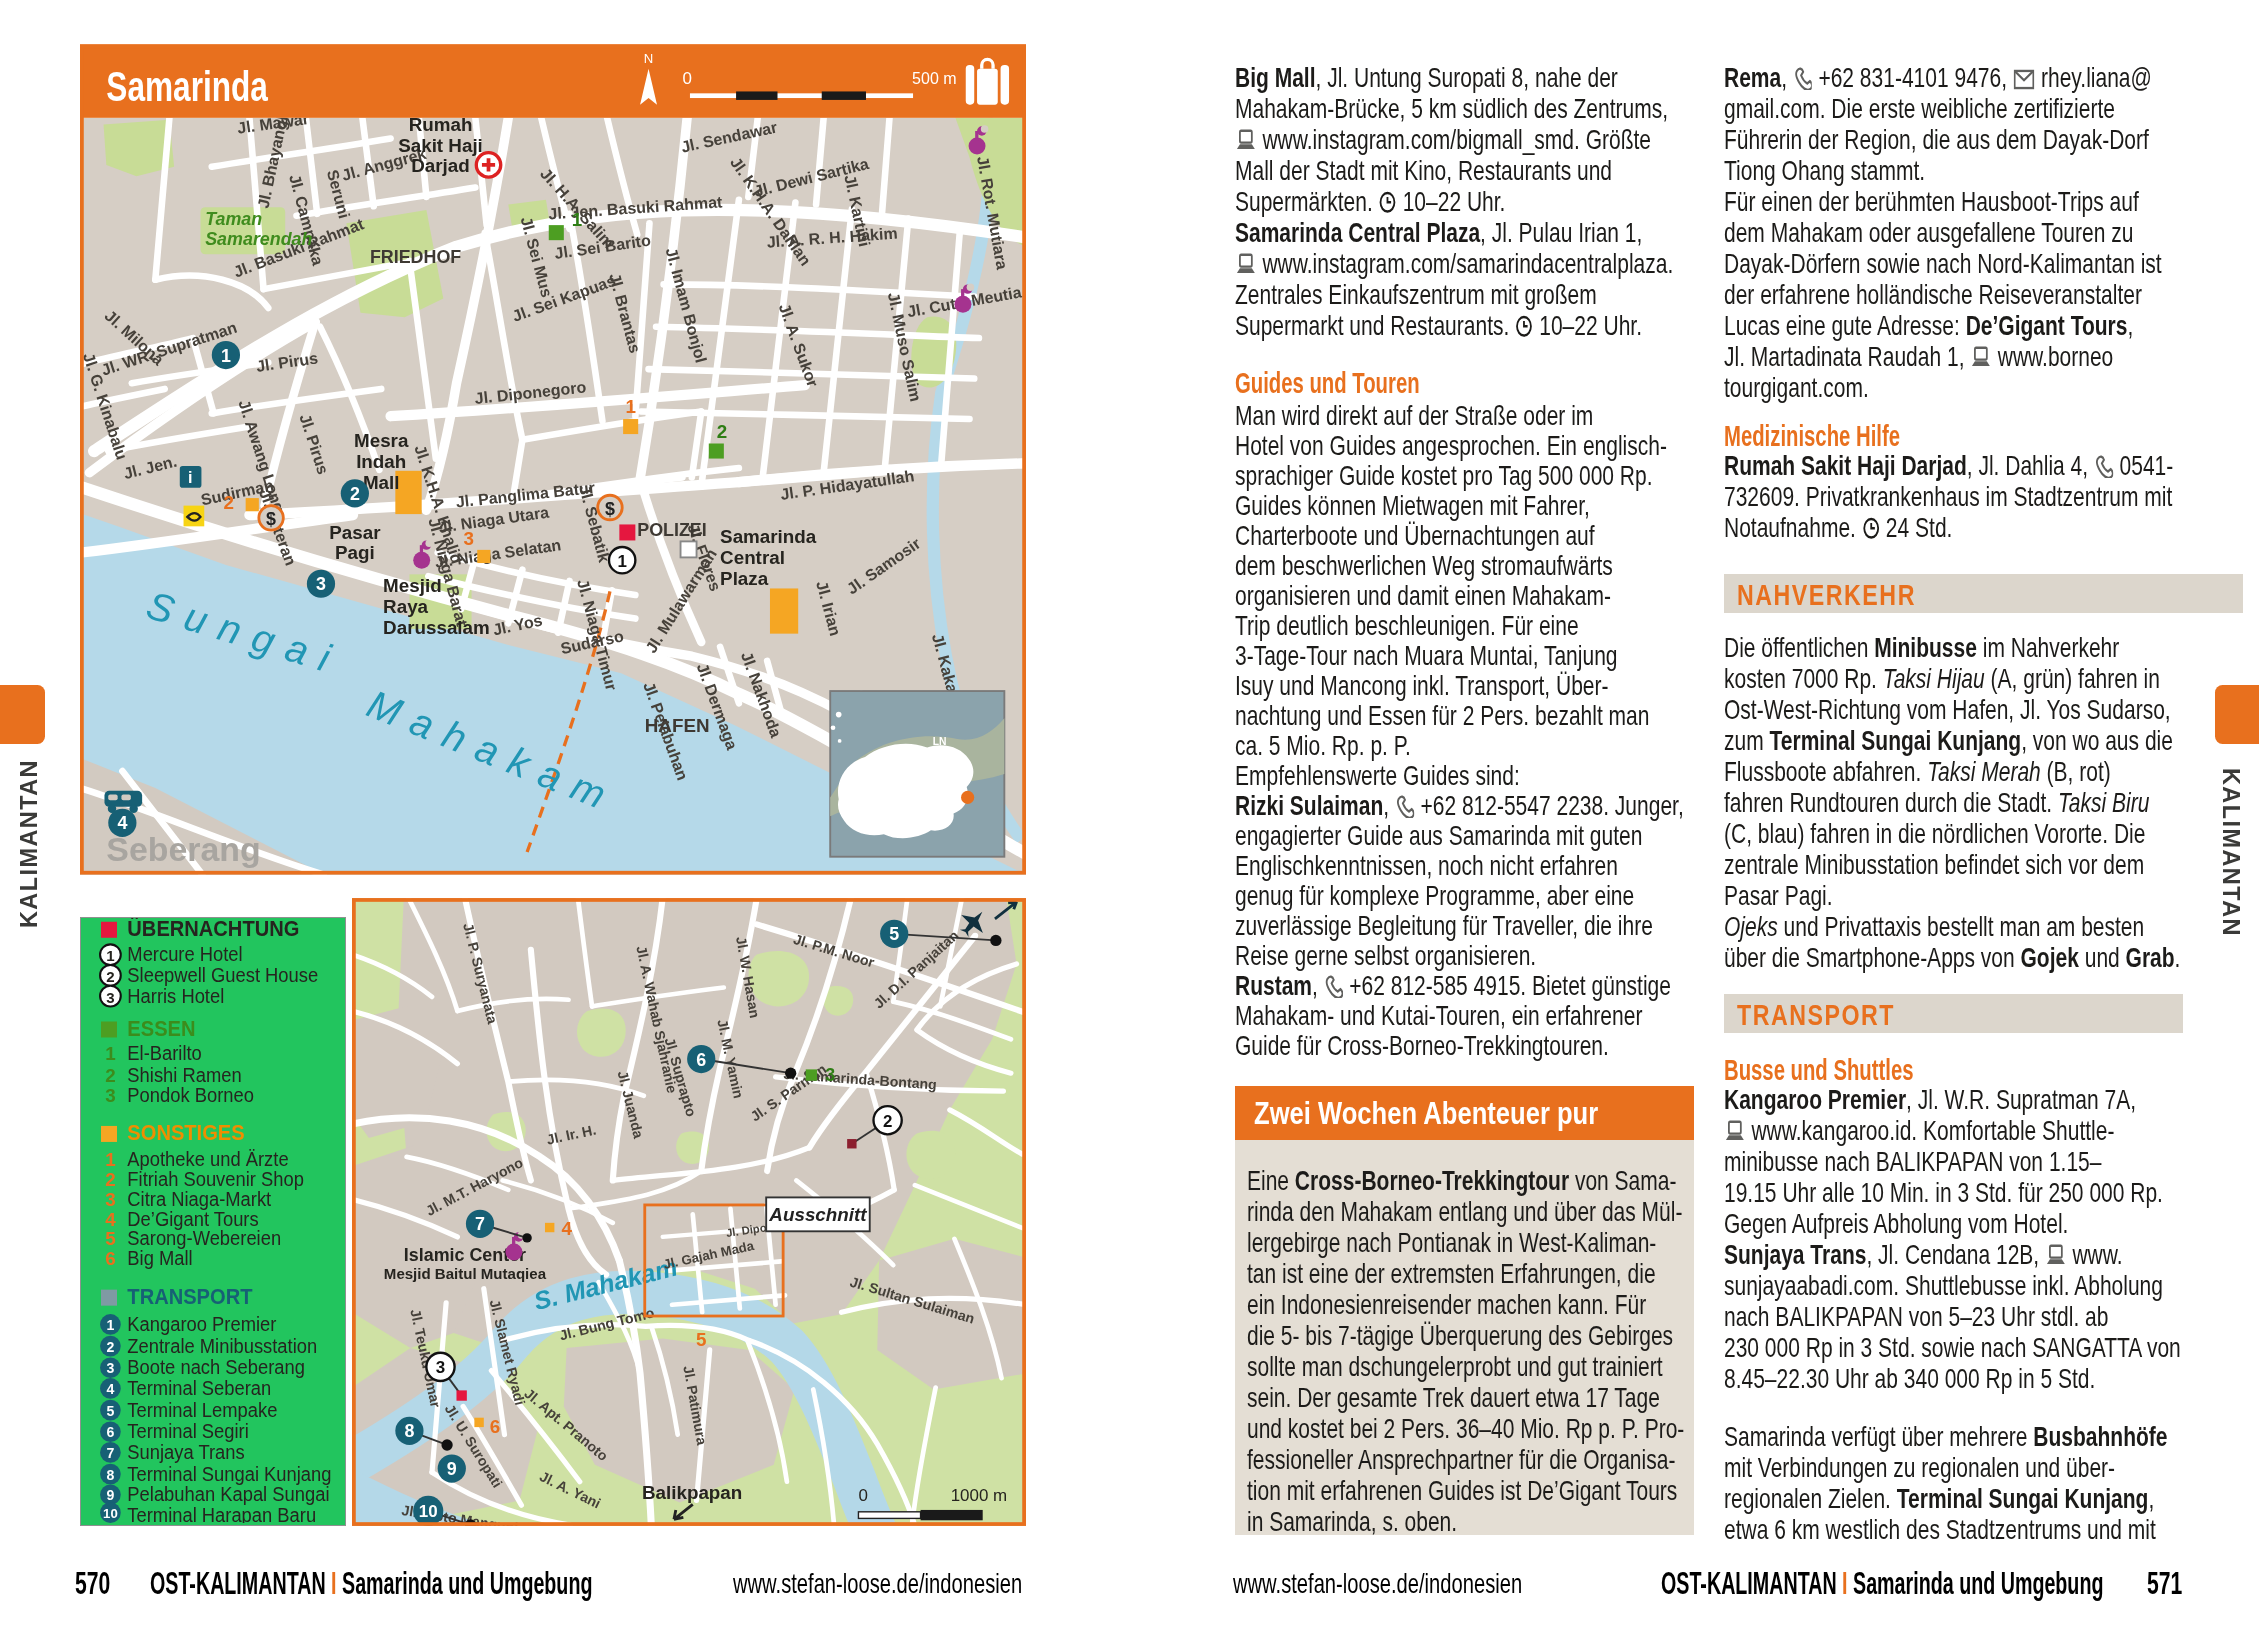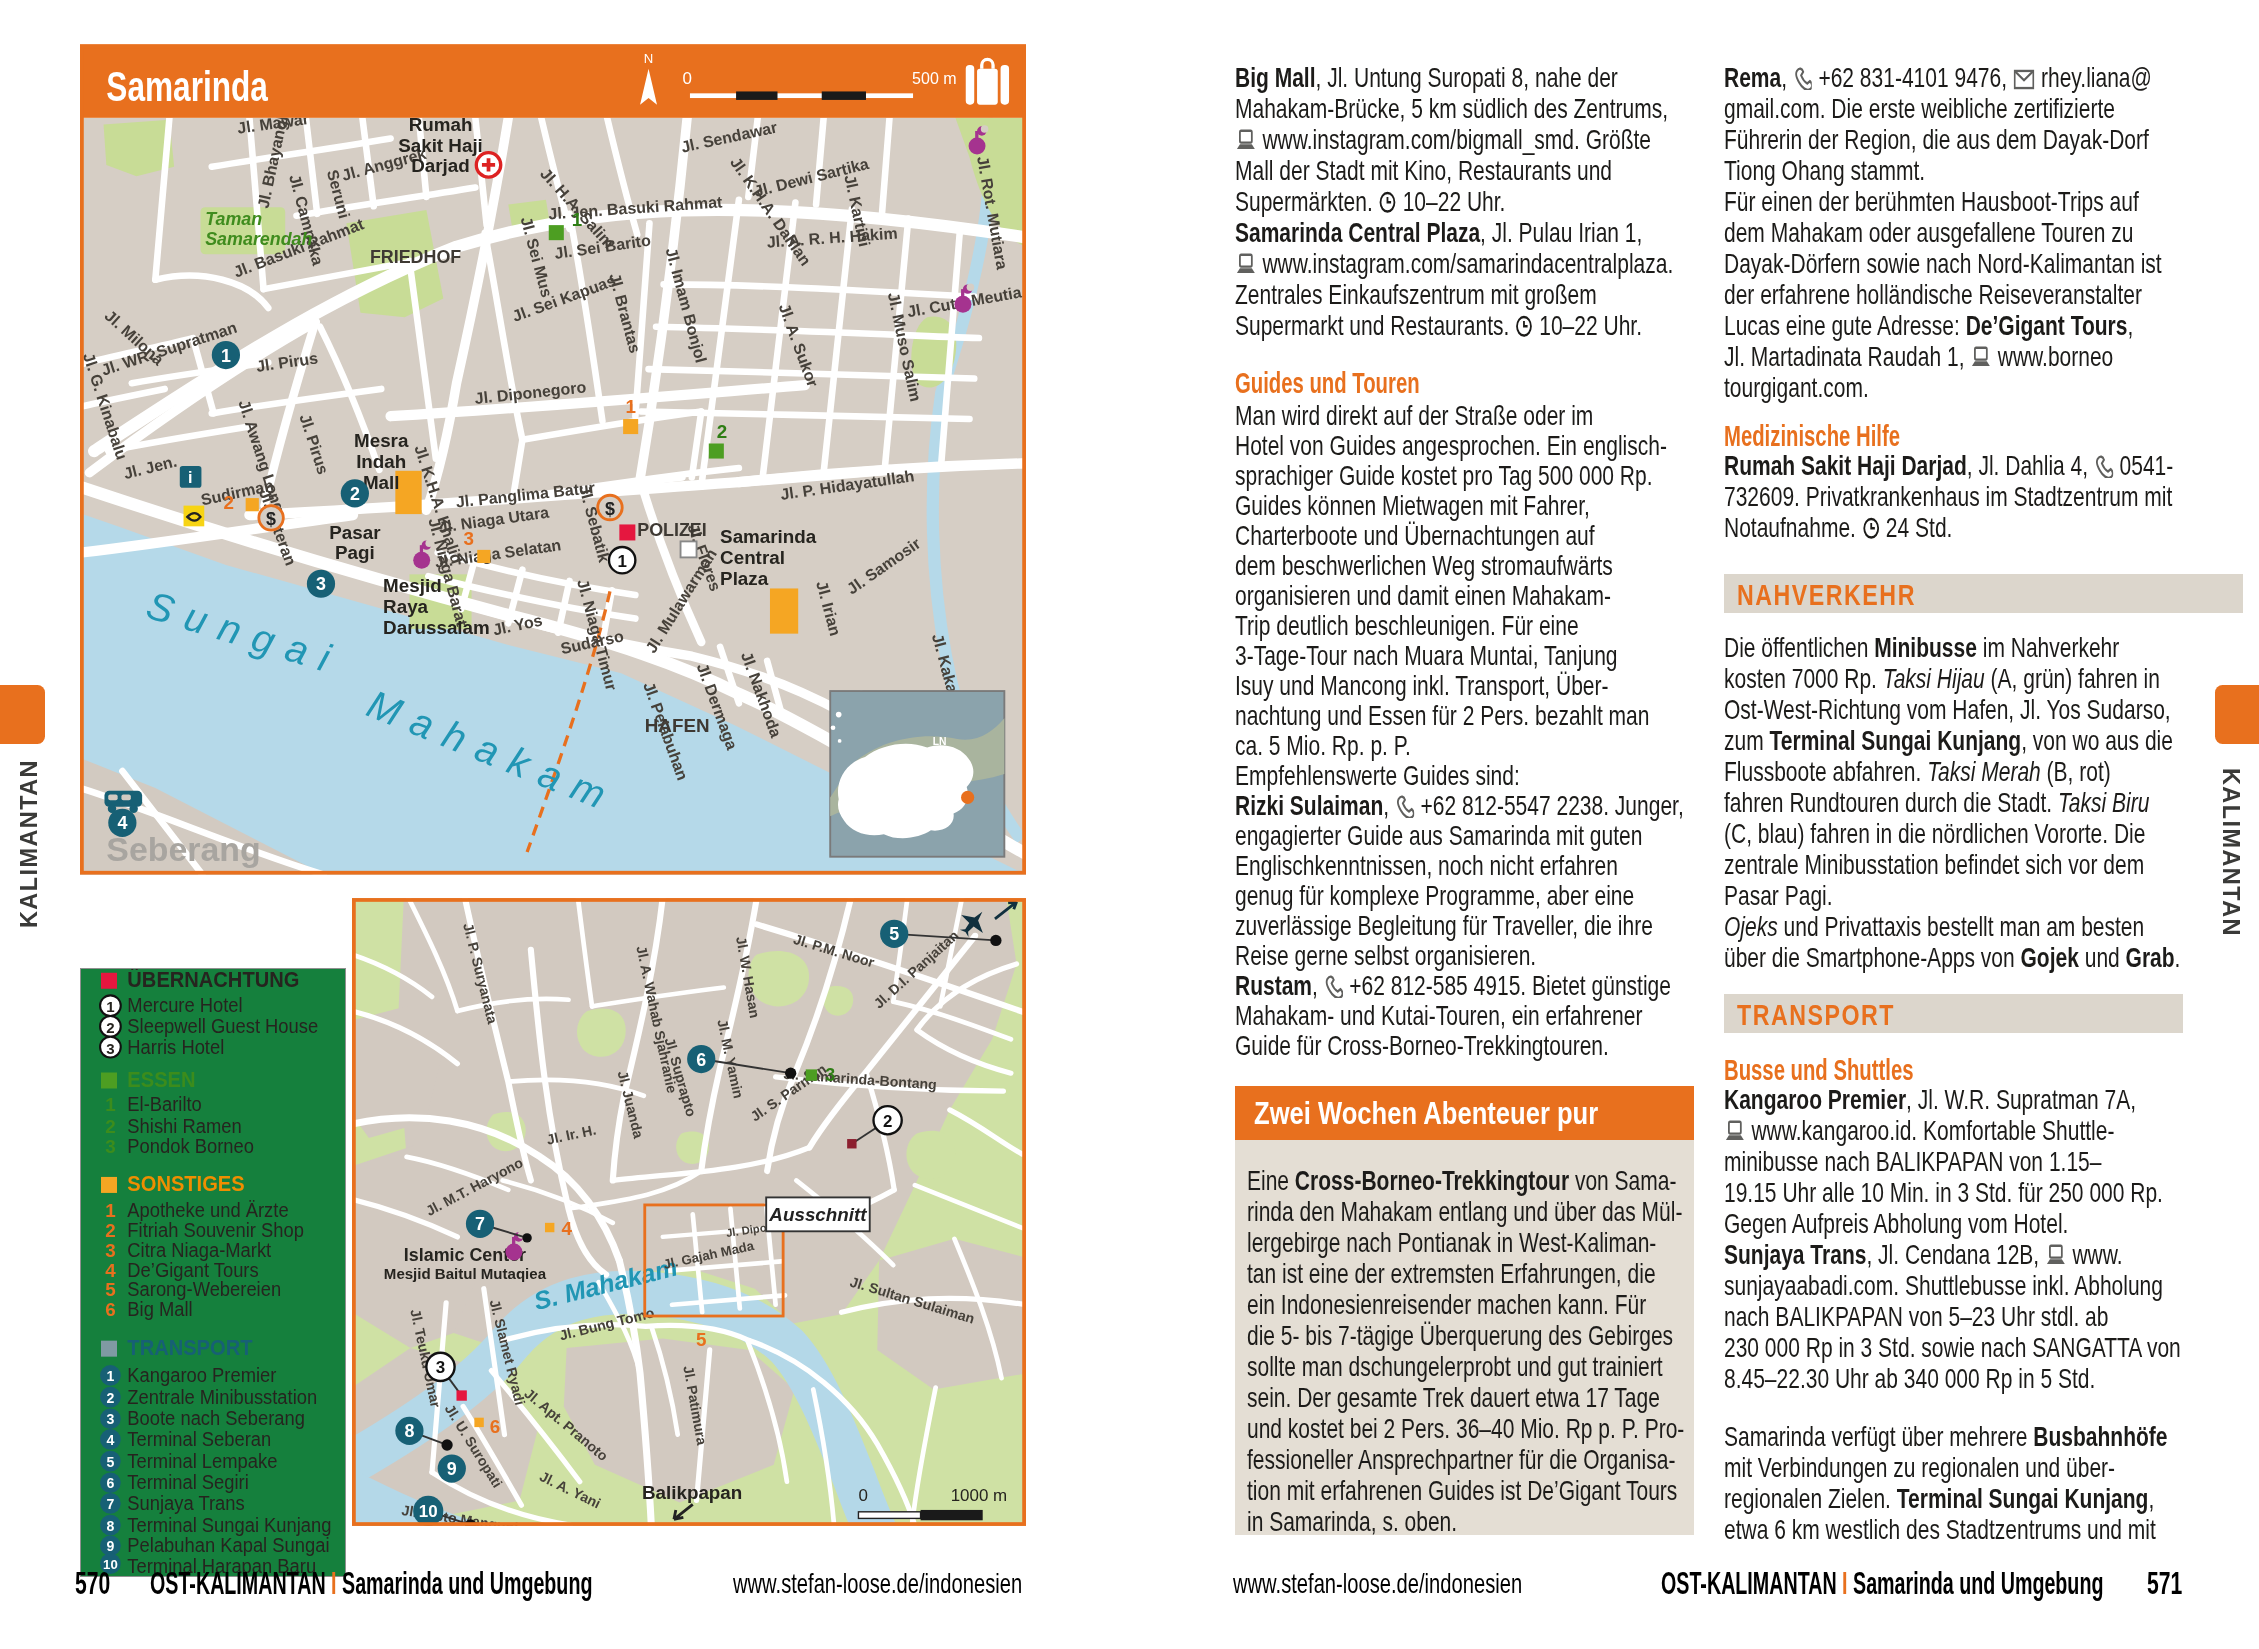--- a/index.html
+++ b/index.html
@@ -367,21 +367,21 @@
         <rect x="941" y="22" width="9" height="42" rx="4"></rect>
         <rect x="953" y="26" width="22" height="38" rx="3"></rect>
         <path d="M958,26 v-4 a6,6 0 0 1 12,0 v4" fill="none" stroke="#fff" stroke-width="3.5"></path>
         <rect x="978" y="22" width="9" height="42" rx="4"></rect>
       </g>
 
 <rect x="2" y="2" width="1001" height="878" fill="none" stroke="#e8701e" stroke-width="4"></rect>
 </svg>
 </div>
 
-<div class="abs" id="legend" style="left:80px;top:968px;width:266px;height:609px;background:#15803d;border:1.9px solid #909090;box-sizing:border-box;font-size:21px;color:#26241f;">
+<div class="abs" id="legend" style="left:80px;top:917px;width:266px;height:609px;background:#22c55e;border:1.9px solid #909090;box-sizing:border-box;font-size:21px;color:#26241f;">
 <svg width="263" height="605" viewBox="0 0 279 643" style="font-size:22px">
 <g font-family="Liberation Sans" fill="#26241f" font-size="21">
 
 <rect x="21" y="4" width="17" height="17" fill="#e5173f"></rect>
 <text x="49" y="19" font-weight="bold" font-size="23" transform="scale(0.93,1)" transform-origin="49 19">ÜBERNACHTUNG</text>
 
 <circle cx="31" cy="39" r="11" fill="#fff" stroke="#111" stroke-width="2.2"></circle>
         <text x="31" y="46" text-anchor="middle" font-size="16" font-weight="bold">1</text>
 <text x="49" y="46" transform="scale(0.93,1)" transform-origin="49 46">Mercure Hotel</text>
 

